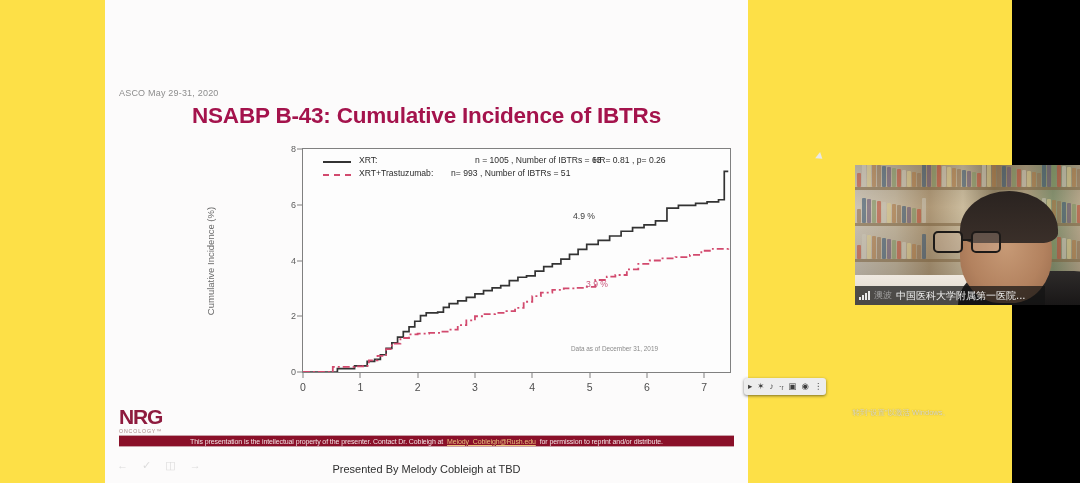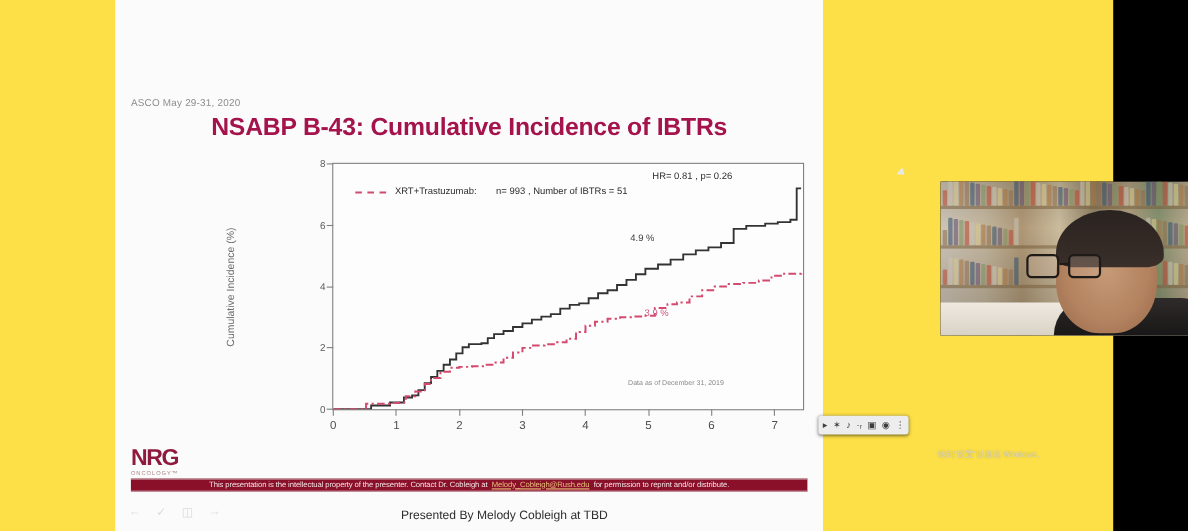--- a/index.html
+++ b/index.html
@@ -122,21 +122,21 @@
   }
   #disclaimer-text {
     font-size: 7px; color: #f2e2e4; white-space: nowrap; letter-spacing: -.1px;
   }
   #disclaimer-email {
     color: #e8c07a; text-decoration: underline; margin: 0 2px;
   }
 
   #presented-by {
     position: absolute; left: 0; top: 463px; width: 643px;
-    text-align: center; font-size: 11px; color: #2e2e2e; margin-left: 32px;
+    text-align: center; font-size: 11px; color: #2e2e2e;
   }
 
   #slide-nav {
     position: absolute; left: 12px; top: 459px;
     display: flex; gap: 14px; opacity: .33;
   }
   #slide-nav span { font-size: 11px; color: #9a9a9a; }
 
   
   #win-watermark {
@@ -254,20 +254,25 @@
 
       <div id="y-axis-title">Cumulative Incidence (%)</div>
 
       <div id="plot-box">
         <svg id="plot-svg" viewBox="0 0 429 225" preserveAspectRatio="none">
           <path id="path-xrt" fill="none" stroke="#333333" stroke-width="1.7" d="M 0 225 L 31.67114093959732 225 L 31.67114093959732 225 L 34.5503355704698 225 L 34.5503355704698 221.625 L 48.94630872483221 221.625 L 48.94630872483221 221.625 L 51.8255033557047 221.625 L 51.8255033557047 218.8125 L 60.46308724832215 218.8125 L 60.46308724832215 218.8125 L 64.49395973154363 218.8125 L 64.49395973154363 214.3125 L 71.97986577181209 214.3125 L 71.97986577181209 212.34375 L 77.73825503355705 212.34375 L 77.73825503355705 207.5625 L 83.496644295302 207.5625 L 83.496644295302 201.09375 L 89.25503355704699 201.09375 L 89.25503355704699 195.46875 L 95.01342281879194 195.46875 L 95.01342281879194 189.84375 L 100.7718120805369 189.84375 L 100.7718120805369 184.21875 L 106.53020134228188 184.21875 L 106.53020134228188 179.4375 L 112.28859060402685 179.4375 L 112.28859060402685 173.8125 L 118.0469798657718 173.8125 L 118.0469798657718 168.1875 L 123.80536912751677 168.1875 L 123.80536912751677 165.375 L 135.3221476510067 165.375 L 135.3221476510067 164.53125 L 141.08053691275168 164.53125 L 141.08053691275168 159.75 L 146.83892617449663 159.75 L 146.83892617449663 156.09375 L 155.4765100671141 156.09375 L 155.4765100671141 153.28125 L 164.11409395973155 153.28125 L 164.11409395973155 149.625 L 172.751677852349 149.625 L 172.751677852349 146.25 L 181.38926174496643 146.25 L 181.38926174496643 142.875 L 190.02684563758388 142.875 L 190.02684563758388 140.0625 L 198.66442953020135 140.0625 L 198.66442953020135 137.8125 L 207.3020134228188 137.8125 L 207.3020134228188 132.75 L 215.9395973154362 132.75 L 215.9395973154362 129.375 L 224.5771812080537 129.375 L 224.5771812080537 127.96875 L 233.21476510067114 127.96875 L 233.21476510067114 123.1875 L 241.8523489932886 123.1875 L 241.8523489932886 118.6875 L 250.489932885906 118.6875 L 250.489932885906 115.875 L 259.1275167785235 115.875 L 259.1275167785235 111.09375 L 267.76510067114094 111.09375 L 267.76510067114094 106.3125 L 276.4026845637584 106.3125 L 276.4026845637584 101.24999999999999 L 285.0402684563759 101.24999999999999 L 285.0402684563759 96.1875 L 296.5570469798658 96.1875 L 296.5570469798658 92.25 L 308.0738255033557 92.25 L 308.0738255033557 87.75 L 319.5906040268456 87.75 L 319.5906040268456 82.96875 L 331.10738255033556 82.96875 L 331.10738255033556 79.3125 L 342.62416107382546 79.3125 L 342.62416107382546 76.5 L 354.1409395973154 76.5 L 354.1409395973154 72.5625 L 365.6577181208053 72.5625 L 365.6577181208053 59.625 L 377.1744966442953 59.625 L 377.1744966442953 56.8125 L 394.4496644295302 56.8125 L 394.4496644295302 54.84375 L 405.96644295302013 54.84375 L 405.96644295302013 53.4375 L 417.48322147651004 53.4375 L 417.48322147651004 51.1875 L 423.241610738255 51.1875 L 423.241610738255 22.5 L 427.2724832214765 22.5 L 427.2724832214765 22.5"></path>
           <path id="path-tra" fill="none" stroke="#d24a6e" stroke-width="1.8" stroke-dasharray="7 3 2 3" d="M 0 225 L 25.91275167785235 225 L 25.91275167785235 225 L 29.943624161073828 225 L 29.943624161073828 219.9375 L 46.06711409395973 219.9375 L 46.06711409395973 219.9375 L 51.8255033557047 219.9375 L 51.8255033557047 219.375 L 60.46308724832215 219.375 L 60.46308724832215 218.8125 L 66.2214765100671 218.8125 L 66.2214765100671 213.1875 L 74.85906040268456 213.1875 L 74.85906040268456 208.6875 L 83.496644295302 208.6875 L 83.496644295302 201.9375 L 89.25503355704699 201.9375 L 89.25503355704699 196.3125 L 97.89261744966441 196.3125 L 97.89261744966441 190.6875 L 106.53020134228188 190.6875 L 106.53020134228188 187.03125 L 115.16778523489933 187.03125 L 115.16778523489933 186.1875 L 126.68456375838927 186.1875 L 126.68456375838927 185.625 L 138.2013422818792 185.625 L 138.2013422818792 184.21875 L 146.83892617449663 184.21875 L 146.83892617449663 182.25 L 155.4765100671141 182.25 L 155.4765100671141 177.75 L 164.11409395973155 177.75 L 164.11409395973155 172.96875 L 172.751677852349 172.96875 L 172.751677852349 168.75 L 181.38926174496643 168.75 L 181.38926174496643 166.5 L 192.9060402684564 166.5 L 192.9060402684564 165.375 L 204.4228187919463 165.375 L 204.4228187919463 163.6875 L 213.06040268456377 163.6875 L 213.06040268456377 160.3125 L 221.6979865771812 160.3125 L 221.6979865771812 154.125 L 230.33557046979865 154.125 L 230.33557046979865 148.5 L 238.97315436241615 148.5 L 238.97315436241615 144.84375 L 250.489932885906 144.84375 L 250.489932885906 142.03125 L 262.00671140939596 142.03125 L 262.00671140939596 140.625 L 273.52348993288587 140.625 L 273.52348993288587 140.0625 L 282.16107382550337 140.0625 L 282.16107382550337 139.21875 L 293.67785234899327 139.21875 L 293.67785234899327 132.1875 L 305.19463087248323 132.1875 L 305.19463087248323 128.8125 L 313.8322147651007 128.8125 L 313.8322147651007 127.125 L 325.34899328859063 127.125 L 325.34899328859063 121.5 L 336.86577181208054 121.5 L 336.86577181208054 115.875 L 348.38255033557044 115.875 L 348.38255033557044 112.5 L 359.8993288590604 112.5 L 359.8993288590604 110.25 L 374.2953020134228 110.25 L 374.2953020134228 109.125 L 388.69127516778525 109.125 L 388.69127516778525 106.875 L 400.20805369127515 106.875 L 400.20805369127515 102.65625000000001 L 411.7248322147651 102.65625000000001 L 411.7248322147651 100.6875 L 427.2724832214765 100.6875 L 427.2724832214765 99.84375"></path>
         </svg>
 
         <div id="legend">
+          <div class="legend-row r1">
+            <span class="legend-swatch sw-solid"></span>
+            <span class="legend-name">XRT:</span>
+            <span class="legend-stat s1">n = 1005 , Number of IBTRs = 63</span>
+          </div>
           <div class="legend-row r2">
             <span class="legend-swatch sw-dash"></span>
             <span class="legend-name">XRT+Trastuzumab:</span>
             <span class="legend-stat s2">n= 993 , Number of IBTRs = 51</span>
           </div>
         </div>
 
         <div id="hr-stat">HR= 0.81 ,  p= 0.26</div>
 
         <div class="curve-annot" id="annot-xrt">4.9 %</div>
@@ -443,14 +448,24 @@
       <div class="book" style="left: 217px; bottom: 46px; height: 19px; background: rgb(168, 113, 60); opacity: 0.55;"></div>
       <div class="book" style="left: 222px; bottom: 46px; height: 18px; background: rgb(142, 107, 74); opacity: 0.55;"></div>
       <div id="desk"></div>
     <div id="person-body"></div>
     <div id="person-head"></div>
     <div id="person-hair"></div>
     <div class="glasses-lens" id="lens-l"></div>
     <div class="glasses-lens" id="lens-r"></div>
     <div id="glasses-bridge"></div>
 
+    <div id="video-namebar">
+      <span id="signal-icon">
+        <i></i>
+          <i></i>
+          <i></i>
+          <i></i>
+      </span>
+      <span id="zoom-word">澳波</span>
+      <span id="participant-name">中国医科大学附属第一医院...</span>
+    </div>
   </div>
 </div>
 
 </body></html>

